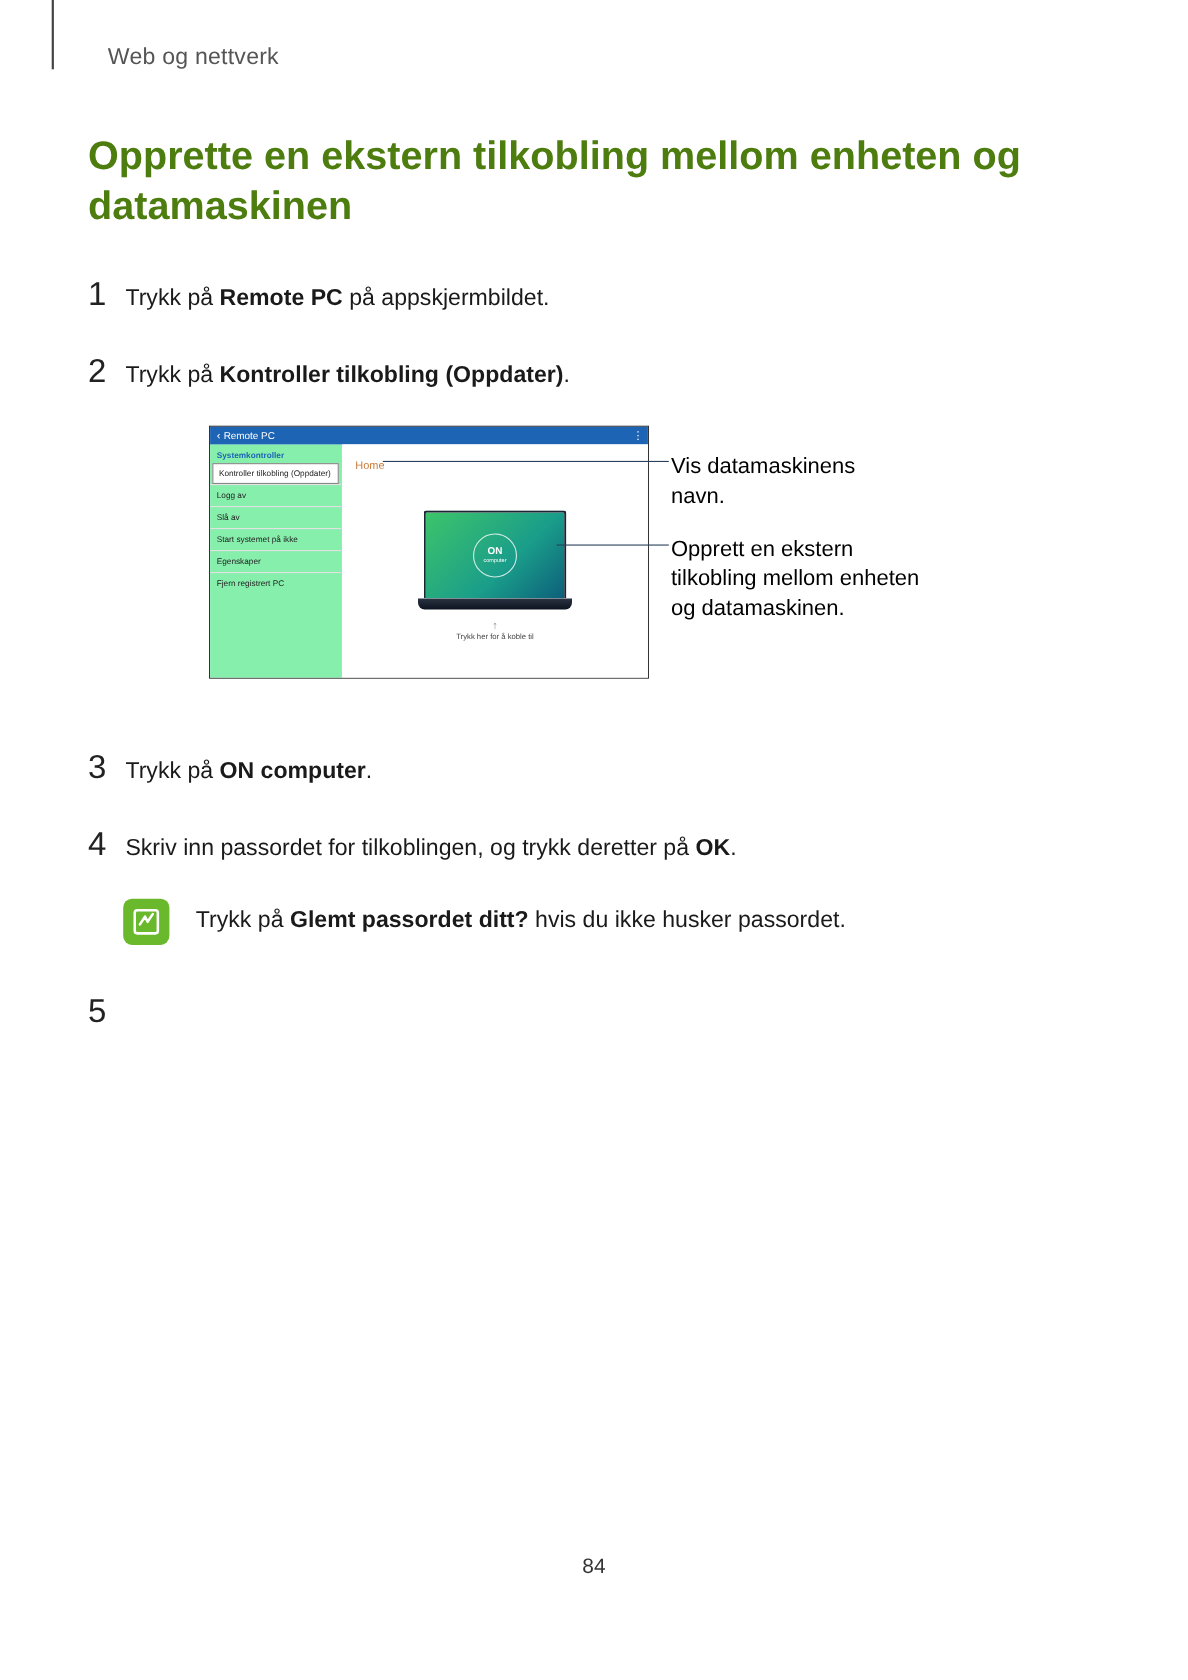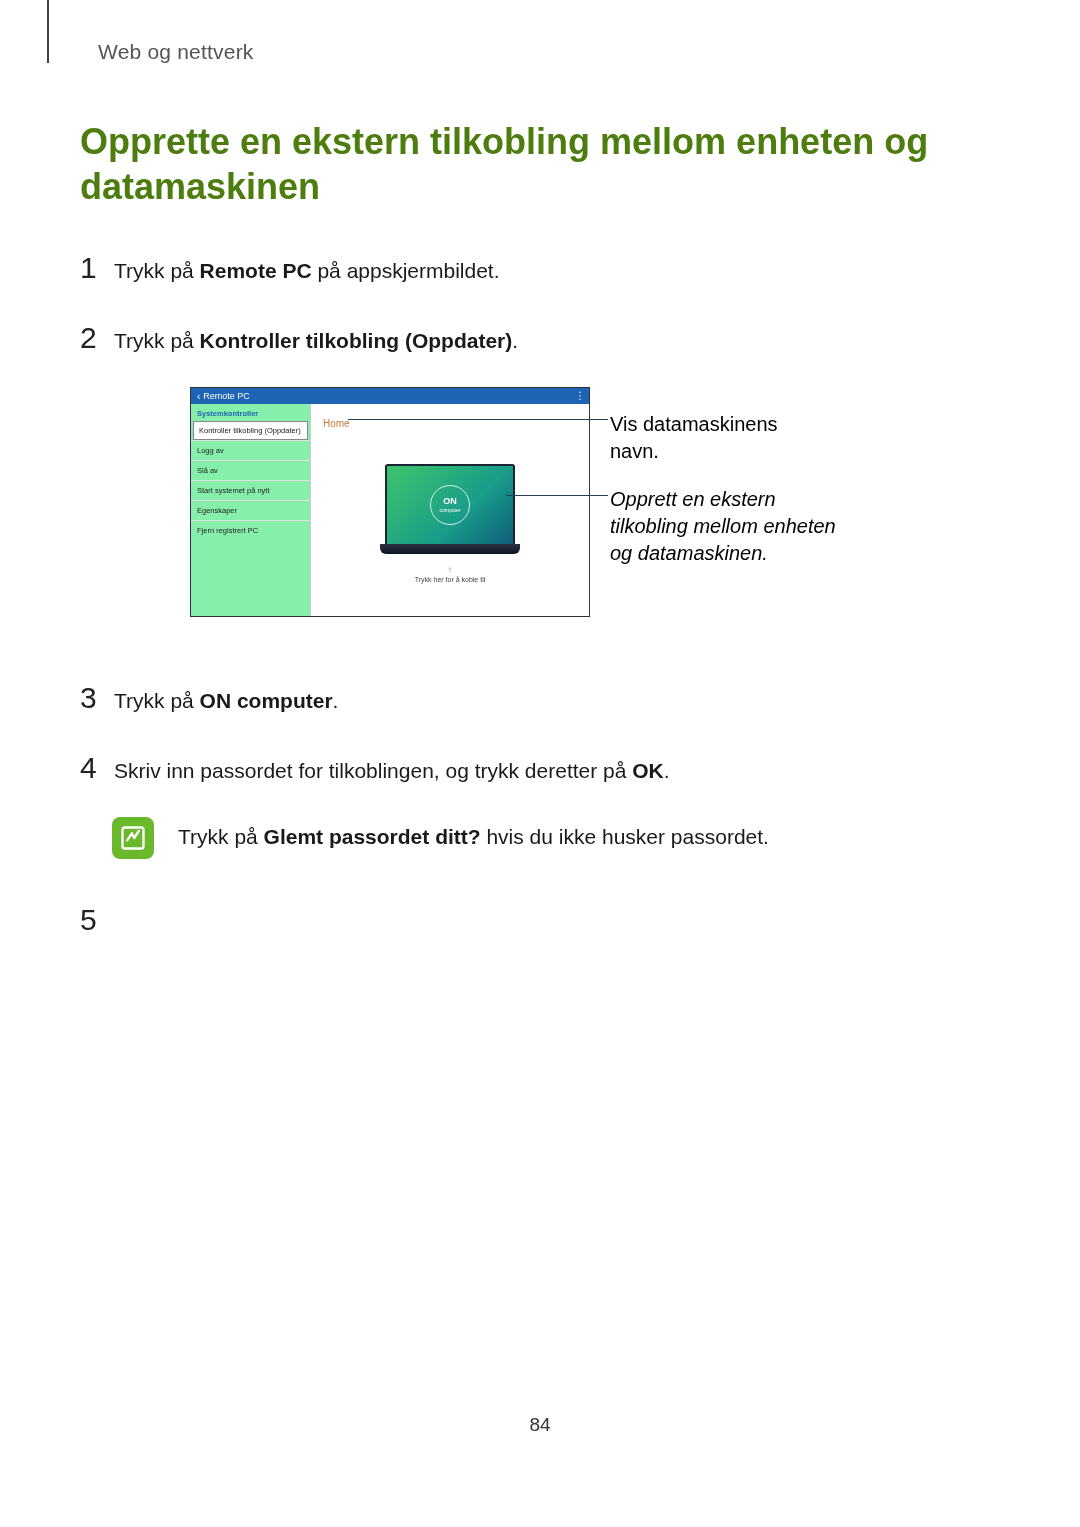--- a/index.html
+++ b/index.html
@@ -30,21 +30,21 @@
   .laptop-screen { width: 100%; height: 80px; background: linear-gradient(135deg, #3dc46a 0%, #1a9d8a 60%, #0d5f7a 100%); border: 2px solid #1a2433; border-bottom: none; border-radius: 3px 3px 0 0; display: flex; align-items: center; justify-content: center; flex-direction: column; }
   .laptop-on { display:flex; flex-direction:column; align-items:center; justify-content:center; width: 40px; height: 40px; border: 1.5px solid rgba(255,255,255,0.8); border-radius: 50%; }
   .laptop-on-text { color:#fff; font-size:9px; font-weight:600; line-height:1.1; }
   .laptop-on-sub { color:#fff; font-size:5px; }
   .laptop-base { width: 140px; height: 10px; margin-left: -5px; background: linear-gradient(#2a3342, #0d1420); border-radius: 0 0 6px 6px; }
   .arrow-up { position: absolute; left: 50%; transform: translateX(-50%); top: 160px; color: #888; font-size: 10px; }
   .tap-hint { position: absolute; left: 50%; transform: translateX(-50%); top: 172px; font-size: 7px; color: #444; white-space: nowrap; }
   .callout { position: absolute; font-size: 20px; color: #000000; line-height: 1.35; }
   .callout-line { position: absolute; height: 1px; background: #28415a; }
   .callout-1 { left: 420px; top: 24px; width: 220px; }
-  .callout-2 { left: 420px; top: 99px; width: 240px; font-style: italic; }
+  .callout-2 { left: 420px; top: 99px; width: 240px; }
   .line-1 { left: 158px; top: 32px; width: 260px; }
   .line-2 { left: 316px; top: 108px; width: 102px; }
   .note { display: flex; align-items: flex-start; gap: 24px; margin: 18px 0 40px 0; padding-left: 32px; }
   .note-icon { width: 42px; height: 42px; border-radius: 8px; background: #6ab82c; display: flex; align-items: center; justify-content: center; flex-shrink: 0; }
   .note-icon svg { width: 28px; height: 28px; }
   .note-text { font-size: 21px; padding-top: 8px; }
   .page-num { position: absolute; bottom: 48px; left: 50%; transform: translateX(-50%); font-size: 19px; color: #333; }
 </style>
 </head>
 <body>
@@ -78,21 +78,21 @@
           <span class="chev">‹</span>
           <span>Remote PC</span>
           <span class="menu-dots">⋮</span>
         </div>
         <div class="device-body">
           <div class="sidebar">
             <div class="sidebar-title">Systemkontroller</div>
             <div class="sidebar-item selected">Kontroller tilkobling (Oppdater)</div>
             <div class="sidebar-item">Logg av</div>
             <div class="sidebar-item">Slå av</div>
-            <div class="sidebar-item">Start systemet på nytt</div>
+            <div class="sidebar-item">Start systemet på ikke</div>
             <div class="sidebar-item">Egenskaper</div>
             <div class="sidebar-item">Fjern registrert PC</div>
           </div>
           <div class="main-pane">
             <span class="home-label">Home</span>
             <div class="laptop">
               <div class="laptop-screen">
                 <div class="laptop-on">
                   <span class="laptop-on-text">ON</span>
                   <span class="laptop-on-sub">computer</span>

